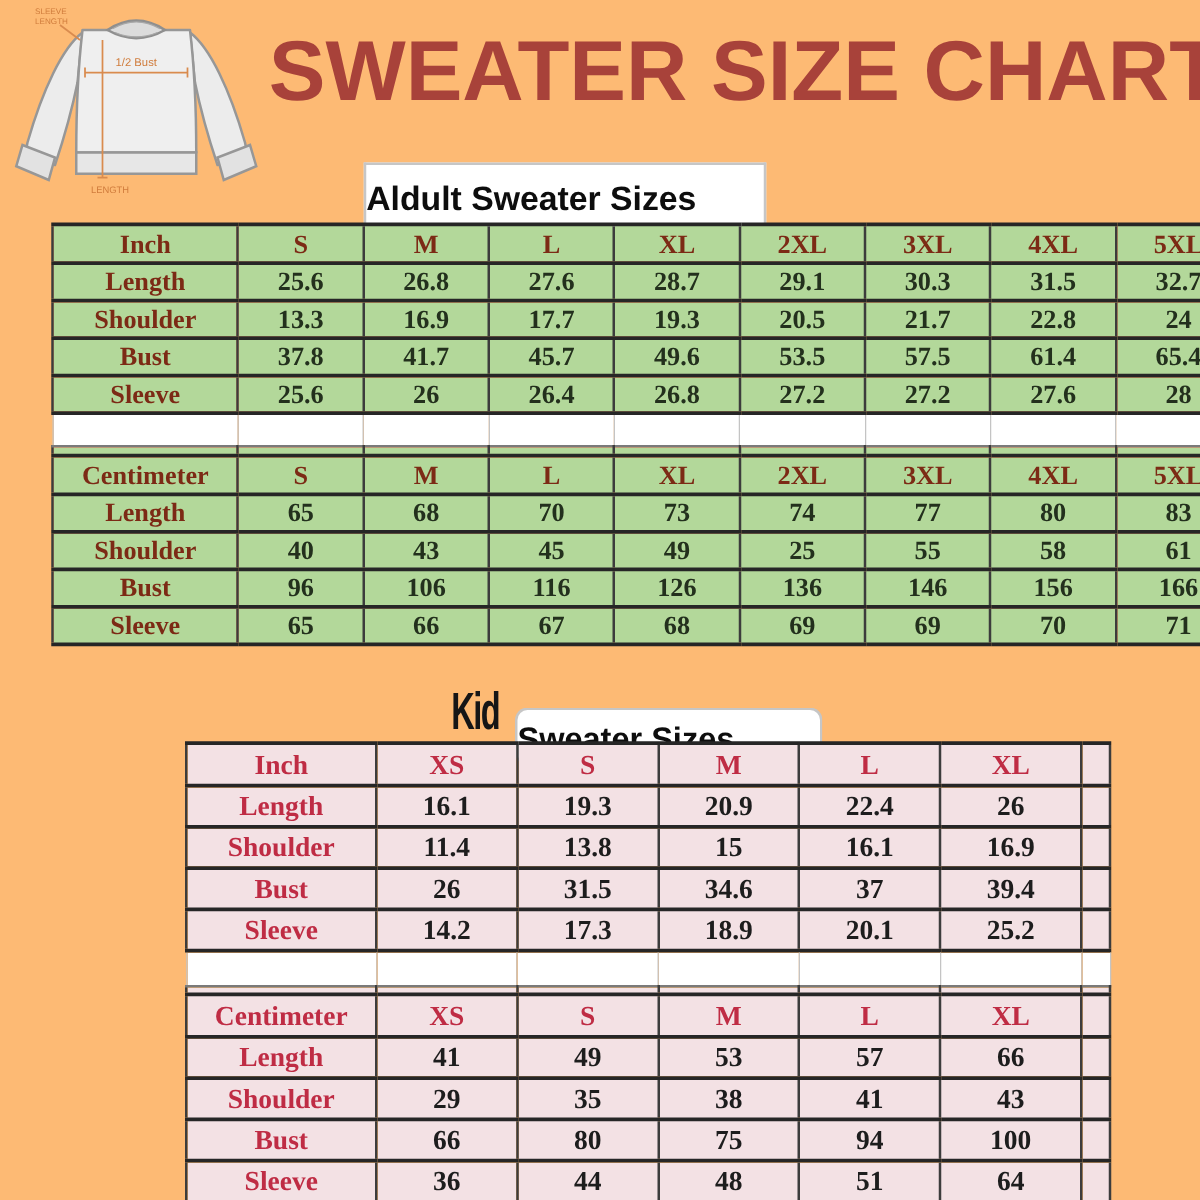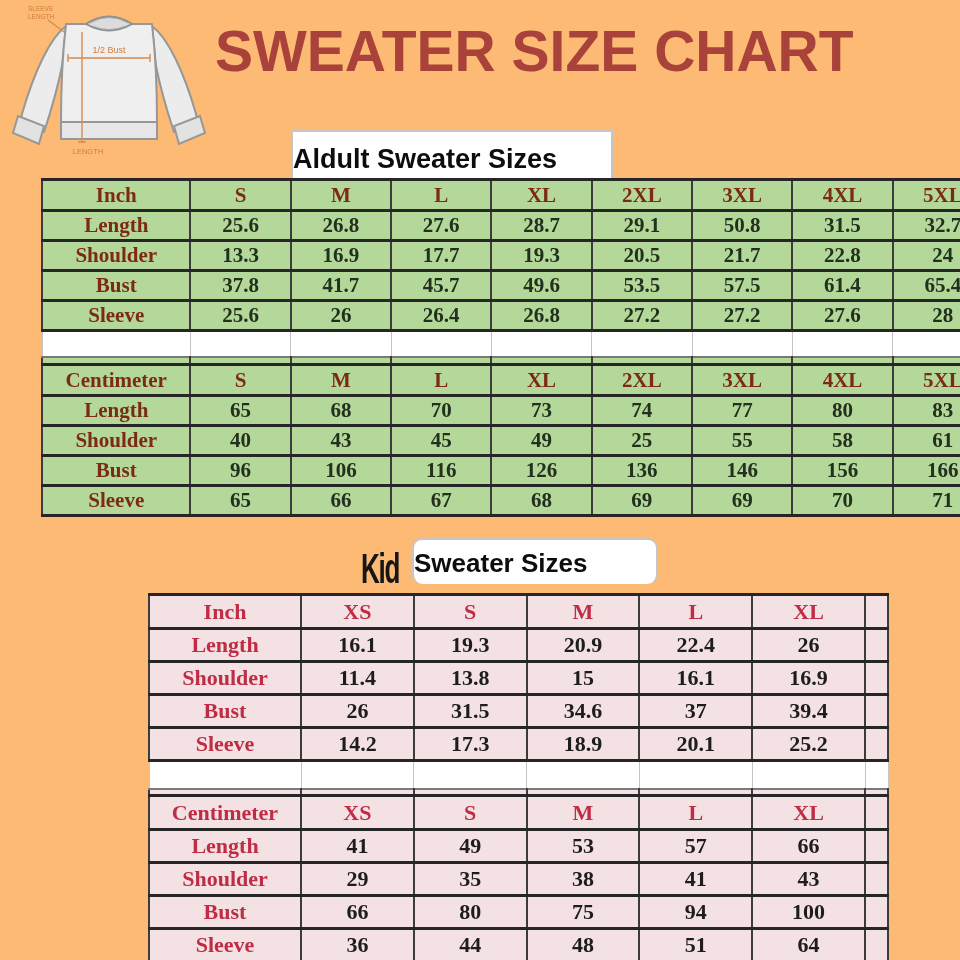--- a/index.html
+++ b/index.html
@@ -1,29 +1,29 @@
 <!DOCTYPE html>
 <html><head>
 <meta charset="utf-8">
 <style>
   html,body{margin:0;padding:0;background:#fff;}
   #page{position:relative;width:960px;height:960px;background:#fdba74;overflow:hidden;
         font-family:"Liberation Sans",sans-serif;padding-left:40px;}
 
   
   #title{position:absolute;left:215px;top:18px;width:610px;text-align:center;
-         font-weight:700;font-size:57px;letter-spacing:0px;color:#a8423a;
+         font-weight:700;font-size:68px;letter-spacing:0px;color:#a8423a;
          font-family:"Liberation Sans",sans-serif;white-space:nowrap;}
 
   
   .heading-box{position:absolute;background:#fff;border:2px solid #c6c6c6;border-bottom:none;
                display:flex;align-items:center;color:#0d0d0d;
                font-weight:700;font-family:"Liberation Sans",sans-serif;}
   #adult-heading{left:291px;top:130px;width:318px;height:46px;font-size:27px;padding-top:4px;}
-  #kid-heading-box{left:412px;top:538px;width:242px;height:41px;font-size:26px;padding-top:3px;border-radius:10px;}
+  #kid-heading-box{left:412px;top:566px;width:242px;height:41px;font-size:26px;padding-top:3px;border-radius:10px;}
   #kid-prefix{position:absolute;left:361px;top:545px;font-size:42px;font-weight:700;
               color:#161616;transform:scaleX(0.62);transform-origin:left top;
               letter-spacing:-2px;font-family:"Liberation Sans",sans-serif;}
 
   
   .size-section{position:absolute;margin-left:40px;}
   #adult-tables{left:1px;top:178px;width:953px;}
   #kid-tables{left:108px;top:593px;width:741px;}
 
   table.grid{border-collapse:collapse;table-layout:fixed;width:100%;
@@ -111,21 +111,21 @@
             <td class="size">4XL</td>
             <td class="size">5XL</td>
           </tr>
           <tr class="datarow">
             <td class="rowlabel">Length</td>
             <td class="val">25.6</td>
             <td class="val">26.8</td>
             <td class="val">27.6</td>
             <td class="val">28.7</td>
             <td class="val">29.1</td>
-            <td class="val">50.8</td>
+            <td class="val">30.3</td>
             <td class="val">31.5</td>
             <td class="val">32.7</td>
           </tr>
           <tr class="datarow">
             <td class="rowlabel">Shoulder</td>
             <td class="val">13.3</td>
             <td class="val">16.9</td>
             <td class="val">17.7</td>
             <td class="val">19.3</td>
             <td class="val">20.5</td>

